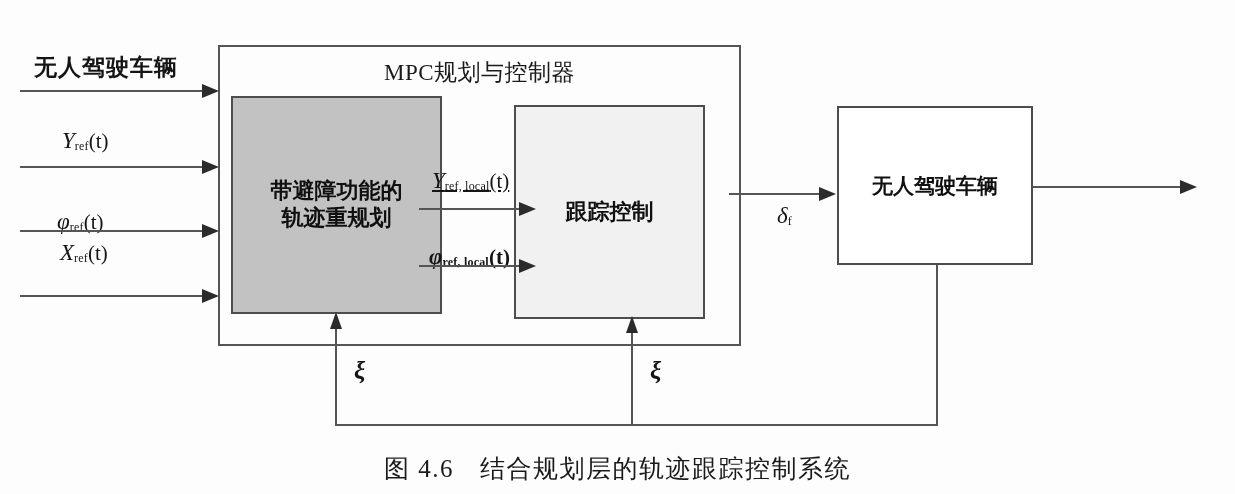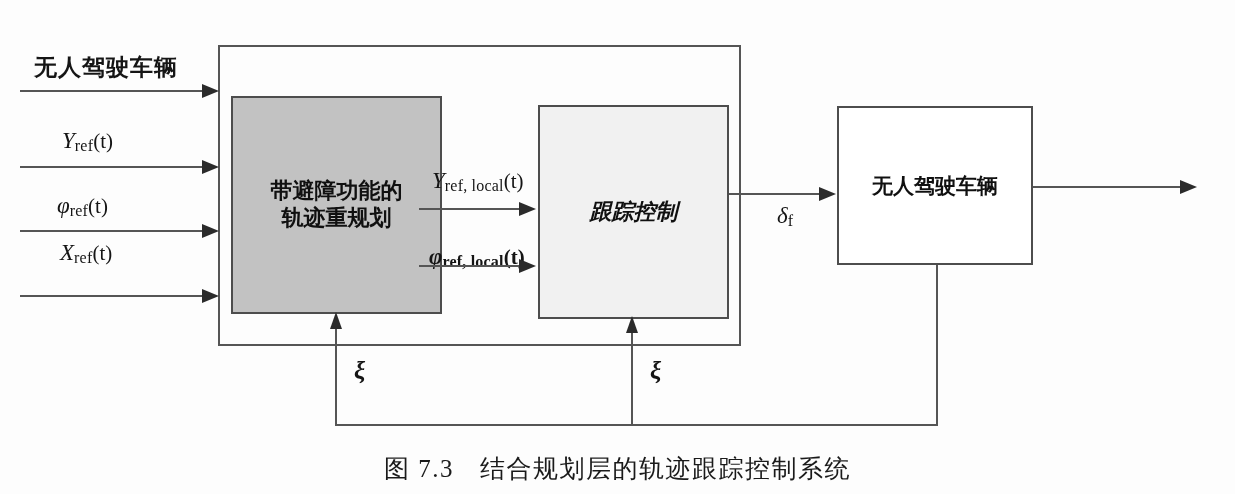--- a/index.html
+++ b/index.html
@@ -49,27 +49,26 @@
   }
   #replan-block {
     left: 231px;
     top: 96px;
     width: 211px;
     height: 218px;
     background: #c2c2c2;
     border: 2px solid #4d4d4d;
   }
   #tracking-block {
-    left: 538px;
+    left: 514px;
     top: 105px;
     width: 191px;
     height: 214px;
     background: #f1f1f1;
     border: 2px solid #4d4d4d;
-    font-style: italic;
   }
   #vehicle-block {
     left: 837px;
     top: 106px;
     width: 196px;
     height: 159px;
     background: #ffffff;
     border: 2px solid #4d4d4d;
   }
   .block-label {
@@ -115,21 +114,21 @@
     font-size: 23px;
     font-weight: 700;
     letter-spacing: 1px;
   }
   .lbl-math {
     font-family: "Liberation Serif", "DejaVu Serif", serif;
     font-size: 23px;
     font-style: italic;
   }
   .lbl-math sub {
-    font-size: 16px;
+    font-size: 12px;
     font-style: normal;
     vertical-align: -0.18em;
     letter-spacing: 0.2px;
   }
   .lbl-math .paren {
     font-style: normal;
     font-size: 21px;
   }
   .lbl-xi {
     font-family: "Liberation Serif", "DejaVu Serif", serif;
@@ -152,51 +151,52 @@
     font-family: "Liberation Serif", "DejaVu Serif", serif;
   }
   #caption .gap { display: inline-block; width: 26px; }
 </style>
 </head>
 <body>
 
 <div id="stage">
 
   <div class="box" id="mpc-container"></div>
+  <div id="mpc-title">MPC规划与控制器</div>
 
   <div class="lbl lbl-cn" style="left:34px; top:52px;">无人驾驶车辆</div>
   <div class="hline" style="left:20px; top:90px; width:185px;"></div>
   <div class="arrow-r" style="left:202px; top:84px;"></div>
 
   <div class="lbl lbl-math" style="left:62px; top:128px;"><span>Y</span><sub>ref</sub><span class="paren">(t)</span></div>
   <div class="hline" style="left:20px; top:166px; width:185px;"></div>
   <div class="arrow-r" style="left:202px; top:160px;"></div>
 
-  <div class="lbl lbl-math" style="left:57px; top:193px;text-align:right;"><span>φ</span><sub>ref</sub><span class="paren">(t)</span></div>
+  <div class="lbl lbl-math" style="left:57px; top:209px;text-align:right;"><span>φ</span><sub>ref</sub><span class="paren">(t)</span></div>
   <div class="hline" style="left:20px; top:230px; width:185px;"></div>
   <div class="arrow-r" style="left:202px; top:224px;"></div>
 
   <div class="lbl lbl-math" style="left:60px; top:240px;"><span>X</span><sub>ref</sub><span class="paren">(t)</span></div>
   <div class="hline" style="left:20px; top:295px; width:185px;"></div>
   <div class="arrow-r" style="left:202px; top:289px;"></div>
 
   <div class="box" id="replan-block">
     <span class="block-label">带避障功能的
 轨迹重规划</span>
   </div>
 
   <div class="box" id="tracking-block">
     <span class="block-label">跟踪控制</span>
   </div>
 
   <div class="box" id="vehicle-block">
     <span class="block-label blk-lbl-small">无人驾驶车辆</span>
   </div>
 
-  <div class="lbl lbl-math" style="left:432px; top:168px;"><span>Y</span><sub>ref, local</sub><span class="paren">(t)</span></div>
+  <div class="lbl lbl-math" style="left:432px; top:168px;text-decoration:underline;"><span>Y</span><sub>ref, local</sub><span class="paren">(t)</span></div>
   <div class="hline" style="left:419px; top:208px; width:102px;"></div>
   <div class="arrow-r" style="left:519px; top:202px;"></div>
 
   <div class="lbl lbl-math" style="left:429px; top:244px;font-weight:bold;"><span>φ</span><sub>ref, local</sub><span class="paren">(t)</span></div>
   <div class="hline" style="left:419px; top:265px; width:102px;"></div>
   <div class="arrow-r" style="left:519px; top:259px;"></div>
 
   <div class="lbl lbl-math" style="left:777px; top:155px;margin-top:48px;"><span>δ</span><sub>f</sub></div>
   <div class="hline" style="left:729px; top:193px; width:92px;"></div>
   <div class="arrow-r" style="left:819px; top:187px;"></div>
@@ -210,16 +210,16 @@
 
   <div class="vline" style="left:631px; top:330px; height:95px;"></div>
   <div class="arrow-u" style="left:626px; top:316px;"></div>
   <div class="lbl lbl-xi" style="left:650px; top:357px;">ξ</div>
 
   <div class="vline" style="left:335px; top:326px; height:99px;"></div>
   <div class="arrow-u" style="left:330px; top:312px;"></div>
   <div class="lbl lbl-xi" style="left:354px; top:357px;">ξ</div>
 
   <div id="caption">
-    <span class="num">图 7.3</span><span class="gap"></span><span>结合规划层的轨迹跟踪控制系统</span>
+    <span class="num">图 4.6</span><span class="gap"></span><span>结合规划层的轨迹跟踪控制系统</span>
   </div>
 
 </div>
 
 </body></html>

